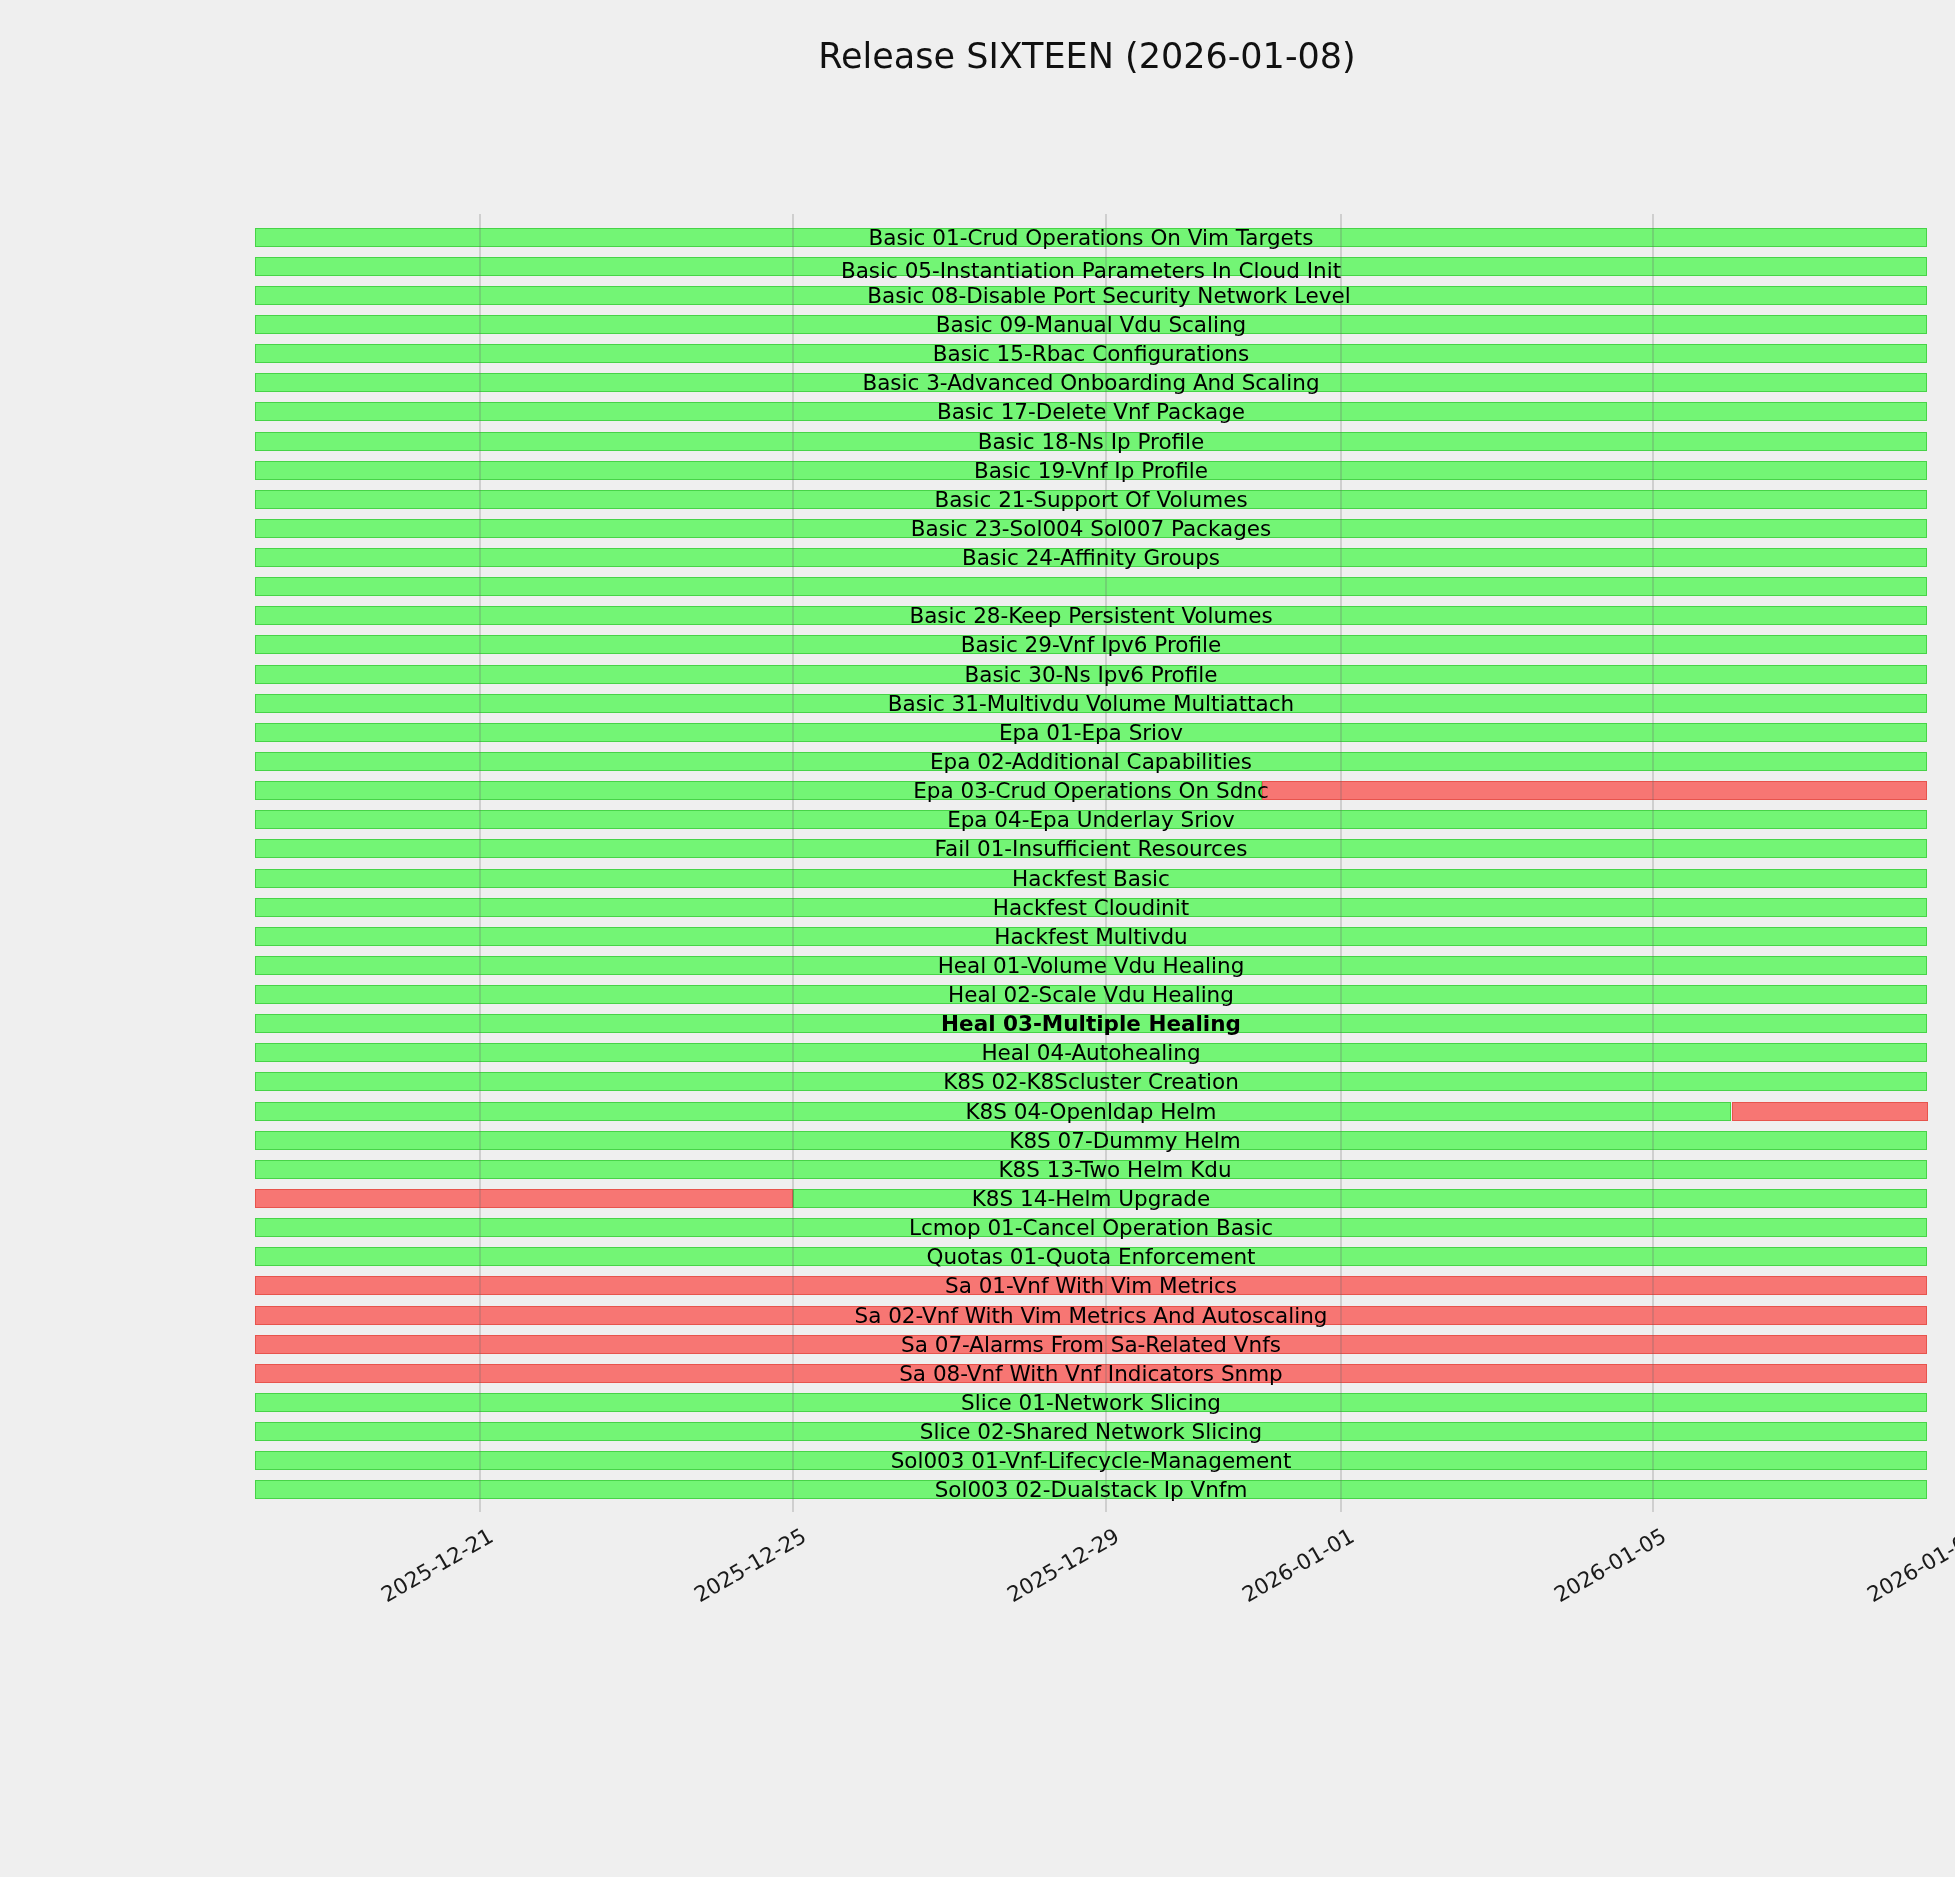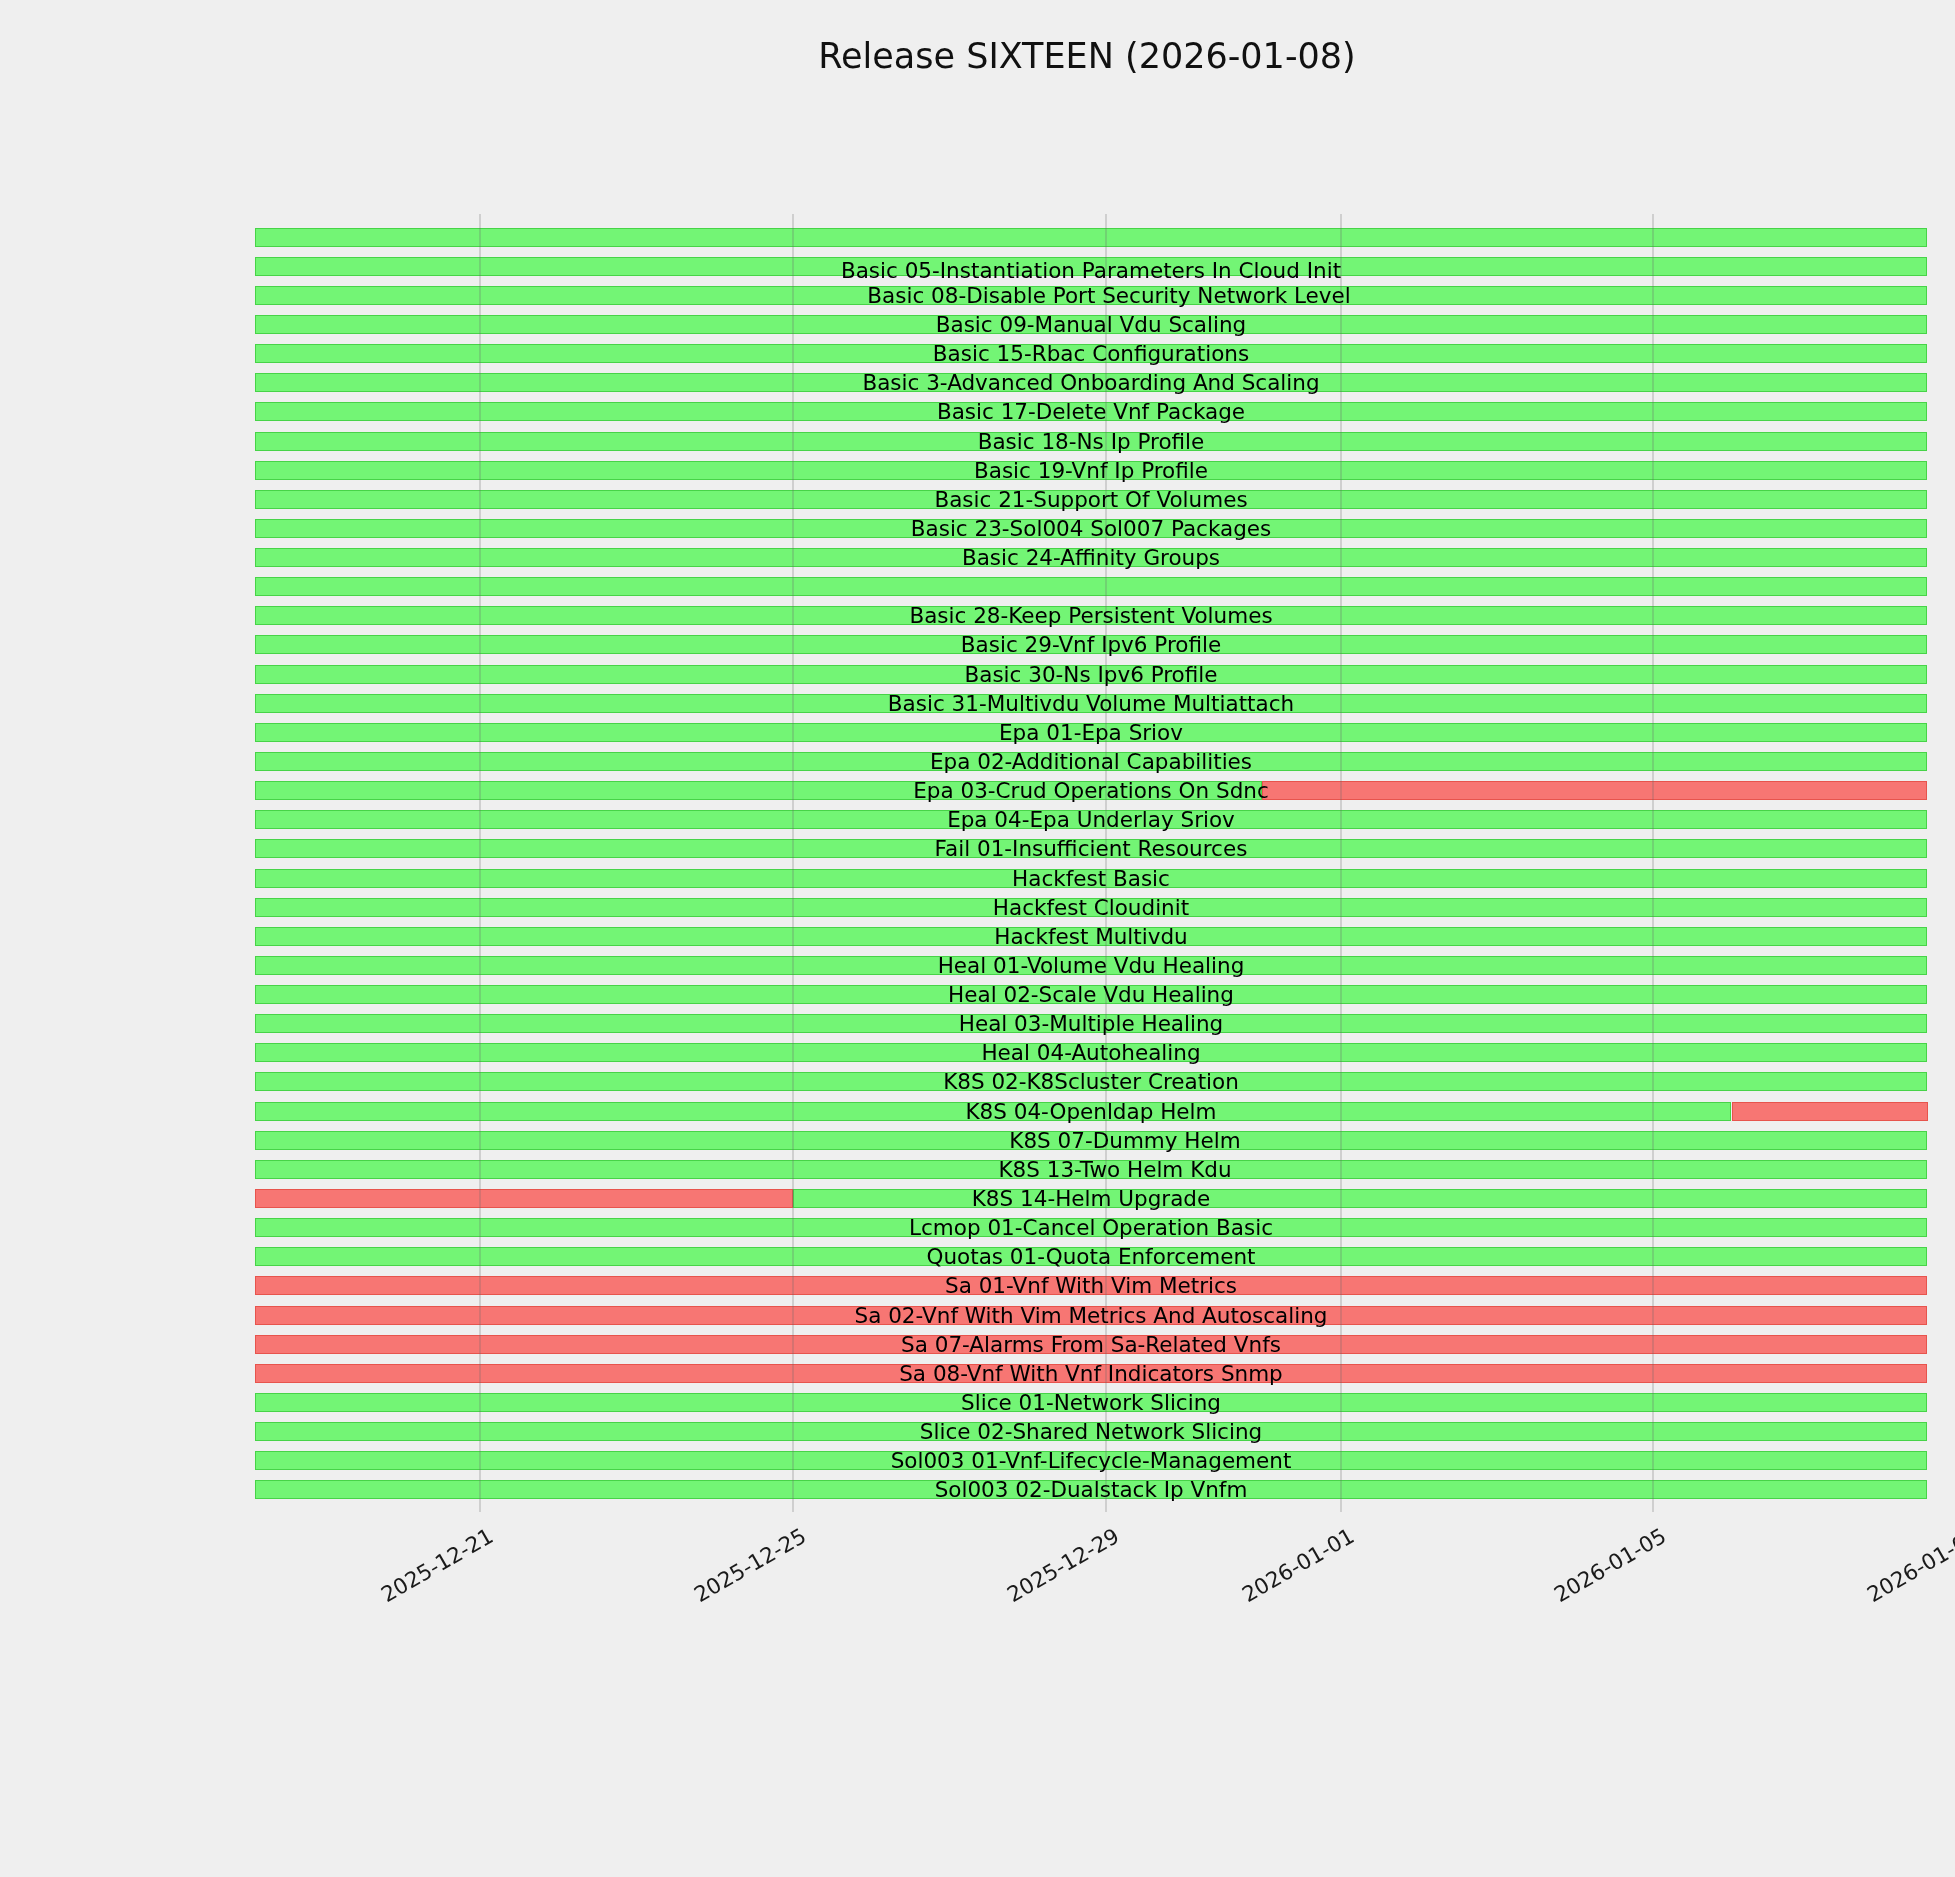--- a/index.html
+++ b/index.html
@@ -22,20 +22,21 @@
 
 <div id="stage">
   <div class="chart-title">Release SIXTEEN (2026-01-08)</div>
   <div id="plot">
       <div class="gridline" style="left: 479px; top: 214px; height: 1298px;"></div>
       <div class="gridline" style="left: 792px; top: 214px; height: 1298px;"></div>
       <div class="gridline" style="left: 1105px; top: 214px; height: 1298px;"></div>
       <div class="gridline" style="left: 1340px; top: 214px; height: 1298px;"></div>
       <div class="gridline" style="left: 1652px; top: 214px; height: 1298px;"></div>
       <div class="seg pass" style="left: 255px; top: 228px; width: 1672px; height: 19px;"></div>
+      <div class="task-label" style="left: 255px; top: 228px; width: 1672px; line-height: 19px;">Basic 01-Crud Operations On Vim Targets</div>
       <div class="seg pass" style="left: 255px; top: 257px; width: 1672px; height: 19px;"></div>
       <div class="task-label" style="left: 255px; top: 261px; width: 1672px; line-height: 19px;">Basic 05-Instantiation Parameters In Cloud Init</div>
       <div class="seg pass" style="left: 255px; top: 286px; width: 1672px; height: 19px;"></div>
       <div class="task-label" style="left: 273px; top: 286px; width: 1672px; line-height: 19px;">Basic 08-Disable Port Security Network Level</div>
       <div class="seg pass" style="left: 255px; top: 315px; width: 1672px; height: 19px;"></div>
       <div class="task-label" style="left: 255px; top: 315px; width: 1672px; line-height: 19px;">Basic 09-Manual Vdu Scaling</div>
       <div class="seg pass" style="left: 255px; top: 344px; width: 1672px; height: 19px;"></div>
       <div class="task-label" style="left: 255px; top: 344px; width: 1672px; line-height: 19px;">Basic 15-Rbac Configurations</div>
       <div class="seg pass" style="left: 255px; top: 373px; width: 1672px; height: 19px;"></div>
       <div class="task-label" style="left: 255px; top: 373px; width: 1672px; line-height: 19px;">Basic 3-Advanced Onboarding And Scaling</div>
@@ -75,21 +76,21 @@
       <div class="task-label" style="left: 255px; top: 869px; width: 1672px; line-height: 19px;">Hackfest Basic</div>
       <div class="seg pass" style="left: 255px; top: 898px; width: 1672px; height: 19px;"></div>
       <div class="task-label" style="left: 255px; top: 898px; width: 1672px; line-height: 19px;">Hackfest Cloudinit</div>
       <div class="seg pass" style="left: 255px; top: 927px; width: 1672px; height: 19px;"></div>
       <div class="task-label" style="left: 255px; top: 927px; width: 1672px; line-height: 19px;">Hackfest Multivdu</div>
       <div class="seg pass" style="left: 255px; top: 956px; width: 1672px; height: 19px;"></div>
       <div class="task-label" style="left: 255px; top: 956px; width: 1672px; line-height: 19px;">Heal 01-Volume Vdu Healing</div>
       <div class="seg pass" style="left: 255px; top: 985px; width: 1672px; height: 19px;"></div>
       <div class="task-label" style="left: 255px; top: 985px; width: 1672px; line-height: 19px;">Heal 02-Scale Vdu Healing</div>
       <div class="seg pass" style="left: 255px; top: 1014px; width: 1672px; height: 19px;"></div>
-      <div class="task-label" style="left: 255px; top: 1014px; width: 1672px; line-height: 19px;">Heal 03-Multiple Healing</div>
+      <div class="task-label" style="left: 255px; top: 1014px; width: 1672px; line-height: 19px; font-weight: bold;">Heal 03-Multiple Healing</div>
       <div class="seg pass" style="left: 255px; top: 1043px; width: 1672px; height: 19px;"></div>
       <div class="task-label" style="left: 255px; top: 1043px; width: 1672px; line-height: 19px;">Heal 04-Autohealing</div>
       <div class="seg pass" style="left: 255px; top: 1072px; width: 1672px; height: 19px;"></div>
       <div class="task-label" style="left: 255px; top: 1072px; width: 1672px; line-height: 19px;">K8S 02-K8Scluster Creation</div>
       <div class="seg pass" style="left: 255px; top: 1102px; width: 1476px; height: 19px;"></div>
       <div class="seg fail" style="left: 1732px; top: 1102px; width: 196px; height: 19px;"></div>
       <div class="task-label" style="left: 255px; top: 1102px; width: 1672px; line-height: 19px;">K8S 04-Openldap Helm</div>
       <div class="seg pass" style="left: 255px; top: 1131px; width: 1672px; height: 19px;"></div>
       <div class="task-label" style="left: 244px; top: 1131px; width: 1672px; line-height: 19px; margin-left: 45px;">K8S 07-Dummy Helm</div>
       <div class="seg pass" style="left: 255px; top: 1160px; width: 1672px; height: 19px;"></div>

